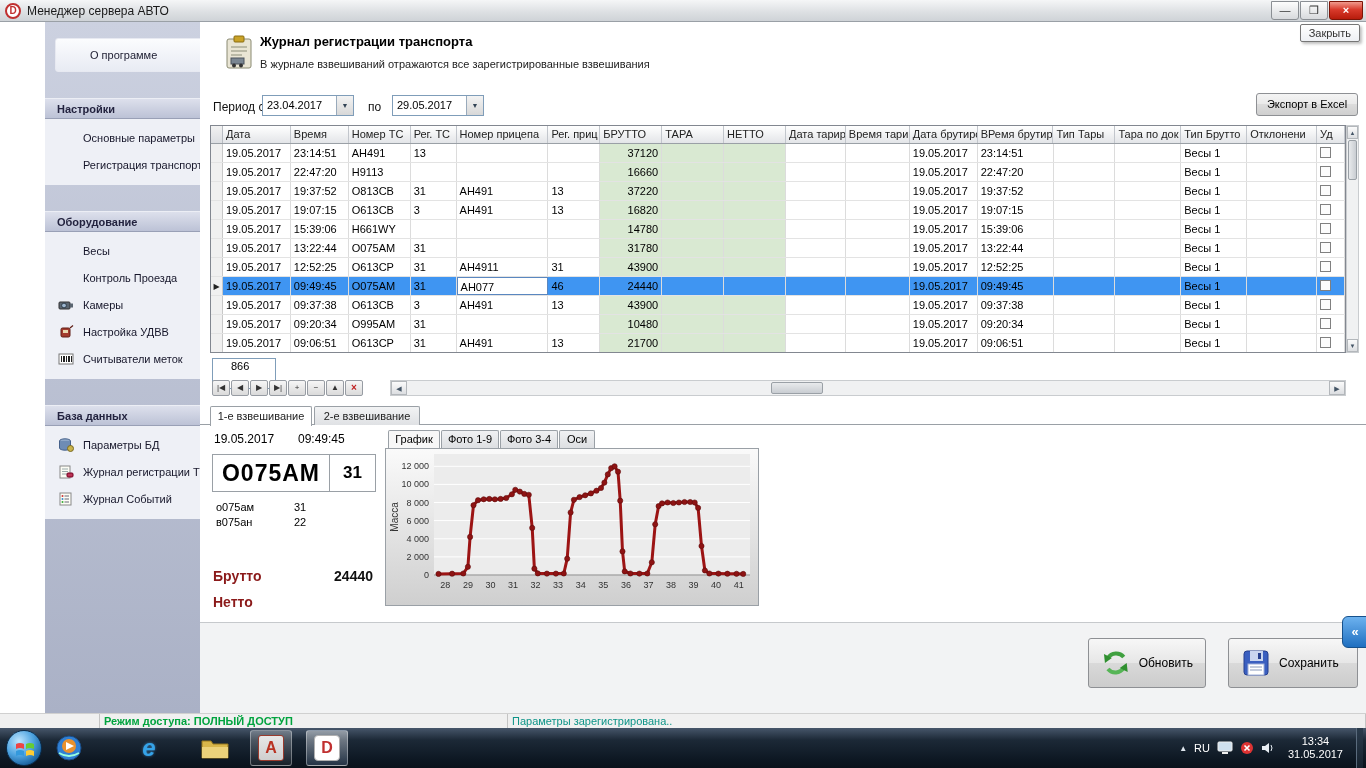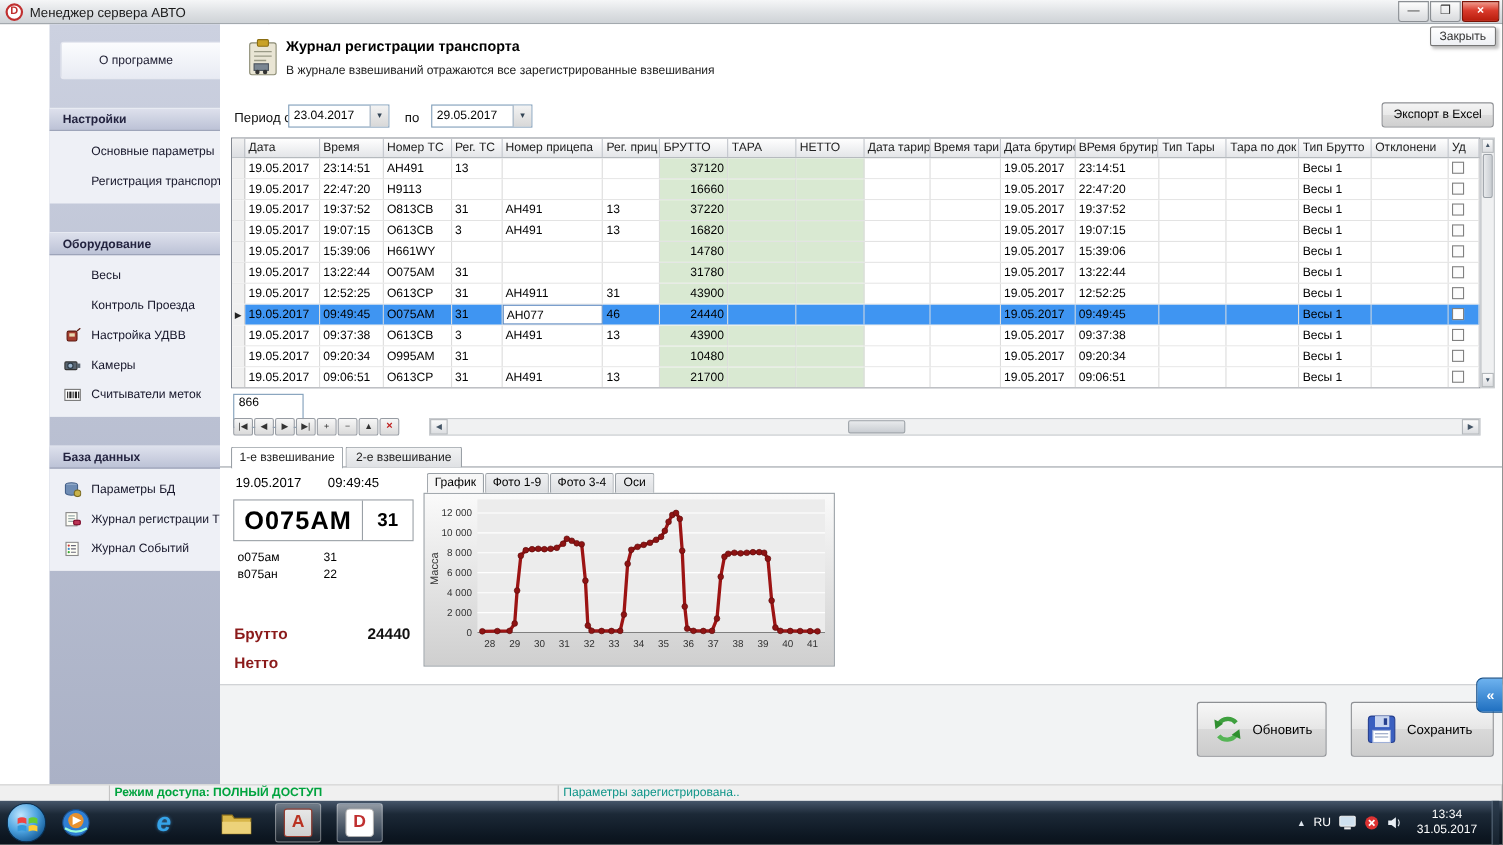--- a/index.html
+++ b/index.html
@@ -66,21 +66,21 @@
     text-align:center;color:#222;}
   .gc{font-size:11px;line-height:18px;padding:0 3px;border-right:1px solid #dcdcdc;
     white-space:nowrap;overflow:hidden;}
   .gc.green{background:#d9e9d2;}
   .gc.num{text-align:right;}
   .grow.sel .gc{background:#3f95f2;}
   .grow.sel .gc.editor{background:#fff;border:1px solid #5a87c0;}
   .cb{display:inline-block;width:11px;height:11px;margin-top:3px;border:1px solid #808080;background:#fcfcfc;}
 
   .rec-box{position:absolute;left:12px;top:336px;width:64px;height:31px;border:1px solid #7f9db9;
-    background:#fff;font-size:11px;padding:1px 0 0 4px;}
+    background:#fff;font-size:11px;padding:1px 0 0 18px;}
   .nav-strip{position:absolute;left:12px;top:358px;display:flex;}
   .navbtn{width:18px;height:16px;margin-right:1px;border:1px solid #979ca3;border-radius:2px;
     background:linear-gradient(180deg,#f6f6f6,#dadada);font-size:8px;line-height:14px;text-align:center;color:#333;}
   .navbtn.navx{color:#c02020;font-weight:bold;font-size:10px;}
 
   .hscroll{position:absolute;left:190px;top:358px;width:956px;height:16px;background:#f0f1f2;
     border:1px solid #c9cccf;}
   .sb-btn{position:absolute;top:0;width:16px;height:14px;background:linear-gradient(180deg,#fbfbfb,#dcdee1);
     border:1px solid #b3b7bb;font-size:7px;text-align:center;line-height:13px;color:#456;}
   .sb-left{left:0;} .sb-right{right:0;}
@@ -209,33 +209,33 @@
       <span>Оборудование</span>
       <svg width="10" height="10" viewBox="0 0 10 10">
           <path d="M1 5 L5 1 L9 5 M1 9 L5 5 L9 9" fill="none" stroke="#44507a" stroke-width="1.4"></path>
         </svg>
     </div>
     <div class="side-group">
       <div class="side-item"><span>Весы</span></div>
       <div class="side-item"><span>Контроль Проезда</span></div>
       <div class="side-item">
         <svg class="icon14" width="16" height="14" viewBox="0 0 16 14">
+          <rect x="1" y="4" width="11" height="7" rx="1" fill="#5a6570" stroke="#333"></rect>
+          <circle cx="6" cy="7.5" r="2.4" fill="#9db6cf" stroke="#2c3a46"></circle>
+          <rect x="12" y="5.5" width="3" height="4" fill="#5a6570"></rect>
+          </svg>
+        <span>Камеры</span>
+      </div>
+      <div class="side-item">
+        <svg class="icon14" width="16" height="14" viewBox="0 0 16 14">
           <rect x="3" y="3" width="9" height="9" rx="1.5" fill="#a33c2e" stroke="#5f1d14"></rect>
           <rect x="5" y="5" width="5" height="3" fill="#e8d9b0"></rect>
           <line x1="12" y1="3" x2="15" y2="0.5" stroke="#5f1d14" stroke-width="1.2"></line>
           </svg>
         <span>Настройка УДВВ</span>
-      </div>
-      <div class="side-item">
-        <svg class="icon14" width="16" height="14" viewBox="0 0 16 14">
-          <rect x="1" y="4" width="11" height="7" rx="1" fill="#5a6570" stroke="#333"></rect>
-          <circle cx="6" cy="7.5" r="2.4" fill="#9db6cf" stroke="#2c3a46"></circle>
-          <rect x="12" y="5.5" width="3" height="4" fill="#5a6570"></rect>
-          </svg>
-        <span>Камеры</span>
       </div>
       <div class="side-item">
         <svg class="icon14" width="16" height="14" viewBox="0 0 16 14">
           <rect x="1" y="2" width="14" height="10" fill="#fff" stroke="#777"></rect>
           <g fill="#222">
               <rect x="3" y="4" width="1" height="6"></rect>
               <rect x="5" y="4" width="2" height="6"></rect>
               <rect x="8" y="4" width="1" height="6"></rect>
               <rect x="10" y="4" width="2" height="6"></rect>
               <rect x="13" y="4" width="1" height="6"></rect>

